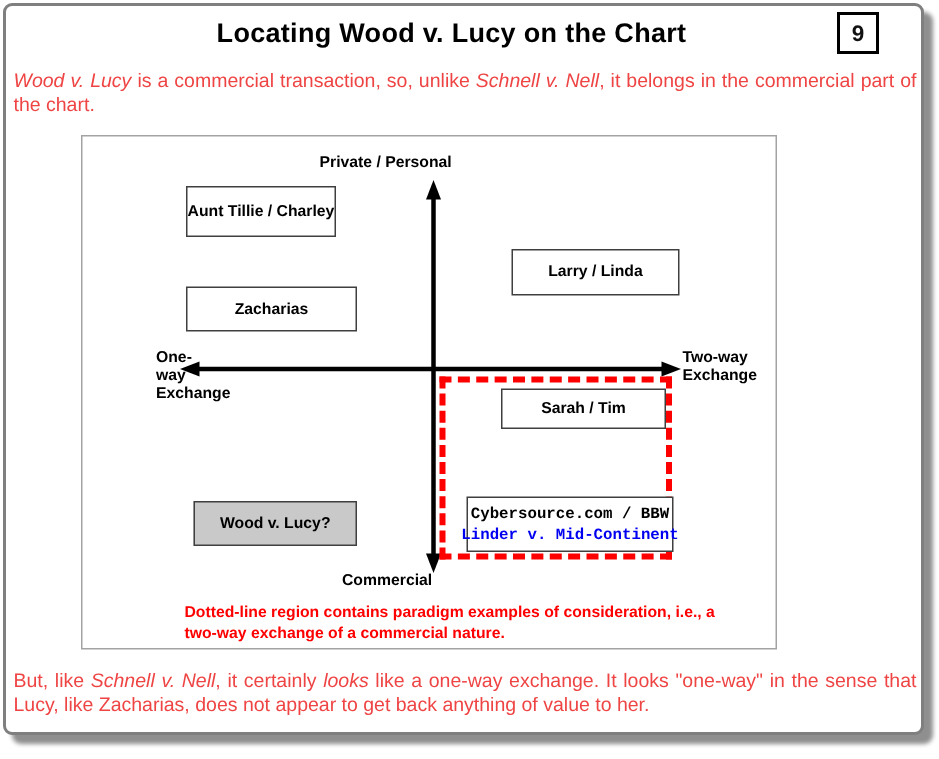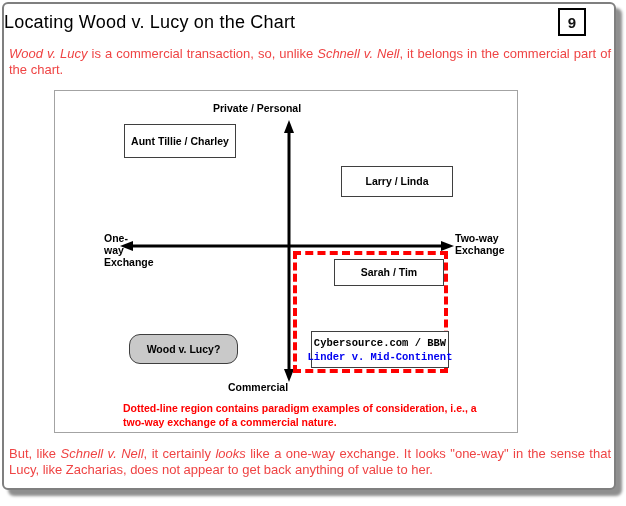--- a/index.html
+++ b/index.html
@@ -7,22 +7,22 @@
     position:relative; width:626px; height:506px; background:#ffffff;
     font-family:"Liberation Sans", sans-serif; color:#111; overflow:hidden;
   }
   .slide {
     position:absolute; left:2px; top:2px; width:614px; height:488px;
     box-sizing:border-box; background:#ffffff;
     border:2px solid #7f7f7f; border-radius:6px;
     box-shadow:6px 6px 3px #8f8f8f;
   }
   .slide-title {
-    position:absolute; left:0; right:16px; top:8px; text-align:left;
-    font-size:18px; font-weight:normal; color:#000; letter-spacing:0.2px;
+    position:absolute; left:0; right:16px; top:8px; text-align:center;
+    font-size:18px; font-weight:bold; color:#000; letter-spacing:0.2px;
   }
   .slide-number {
     position:absolute; left:554px; top:4px; width:28px; height:28px;
     box-sizing:border-box; border:2px solid #000; background:#fff;
     display:flex; align-items:center; justify-content:center;
     font-size:15px; font-weight:bold;
   }
   .para {
     position:absolute; left:5px; width:602px;
     font-size:13px; line-height:16px; text-align:justify; color:#ef4444;
@@ -46,21 +46,21 @@
   .q-bottom { left:173px; top:290px; width:120px; }
   .q-left   { left:1px;   top:141px; width:64px;padding-left:48px; }
   .q-right  { left:400px; top:141px; width:64px; }
 
   .case-box {
     position:absolute; background:#fff; border:1.5px solid #3f3f3f;
     display:flex; flex-direction:column; align-items:center; justify-content:center;
     font-size:10.5px; font-weight:bold; text-align:center; color:#000;
     line-height:13px; z-index:2; white-space:nowrap;
   }
-  .box-aunt  { left:69px;  top:33px;  width:112px; height:34px;text-align:right; }
+  .box-aunt  { left:69px;  top:33px;  width:100px; height:34px;text-align:right; }
   .box-larry { left:286px; top:37px;  width:112px; height:31px;margin-top:38px; }
   .box-zach  { left:69px;  top:100px; width:114px; height:30px; }
   .box-sarah { left:279px; top:168px; width:110px; height:27px; }
   .box-wood  { left:74px;  top:243px; width:109px; height:30px; background:#c9c9c9; }
   .box-cyber { left:256px; top:240px; width:138px; height:37px; line-height:14px;font-family:Liberation Mono, monospace; }
   .cyber-blue { color:#0000f0; }
 
   .dashed-region {
     position:absolute; left:238px; top:160px; width:155px; height:122px;
     border:4px dashed #fe0000; z-index:1;
@@ -108,24 +108,25 @@
       </div>
 
       <div class="quad-label q-bottom">Commercial</div>
 
       <div class="dashed-region" style="border-color: rgb(254, 0, 0);"></div>
 
       <div class="case-box box-aunt">Aunt Tillie / Charley</div>
 
       <div class="case-box box-larry">Larry / Linda</div>
 
+      <div class="case-box box-zach">Zacharias</div>
 
       <div class="case-box box-sarah">Sarah / Tim</div>
 
-      <div class="case-box box-wood" style="background-color: rgb(201, 201, 201); border-radius: 11px;">Wood v. Lucy?</div>
+      <div class="case-box box-wood" style="background-color: rgb(201, 201, 201);">Wood v. Lucy?</div>
 
       <div class="case-box box-cyber">
         <div>Cybersource.com / BBW</div>
         <div class="cyber-blue" style="color: rgb(0, 0, 240);">Linder v. Mid-Continent</div>
       </div>
 
       <div class="caption" style="color: rgb(254, 0, 0);">
         <div>Dotted-line region contains paradigm examples of consideration, i.e., a</div>
         <div>two-way exchange of a commercial nature.</div>
       </div>

